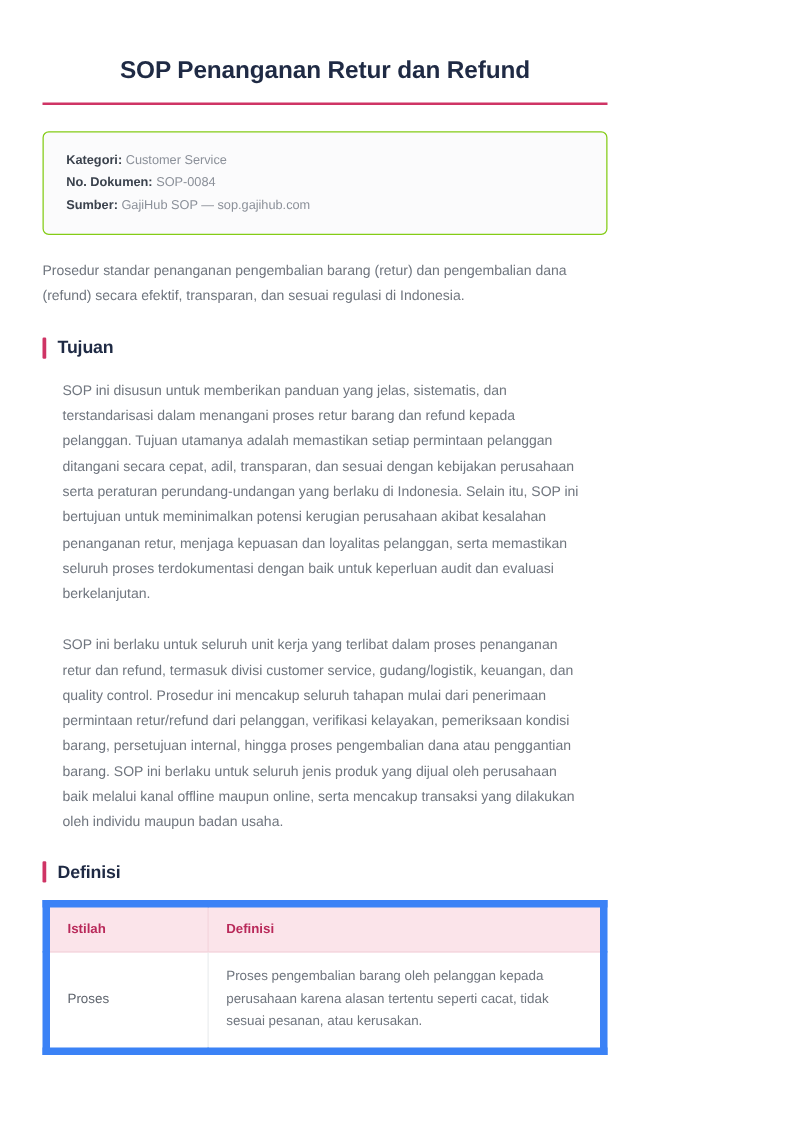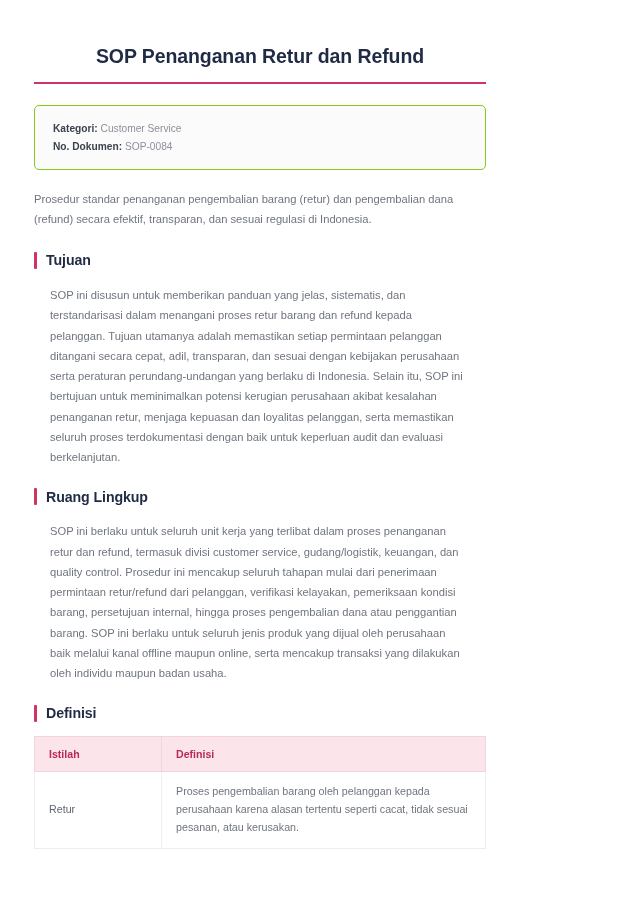--- a/index.html
+++ b/index.html
@@ -102,21 +102,21 @@
     line-height: 1.81;
     color: #6f757e;
     margin: 16px;
     padding-right: 2px;
   }
 
   
   .def-table {
     width: 100%;
     border-collapse: collapse;
-    border: 1px solid #3b82f6;
+    border: 6px solid #3b82f6;
     table-layout: fixed;
     padding-left: 44px;
   }
   .def-table th {
     background: #fbe4ea;
     color: #b9295a;
     font-size: 10.6px;
     font-weight: bold;
     text-align: left;
     padding: 11px 14px;
@@ -146,55 +146,55 @@
 
   <div class="meta-box">
     <div class="meta-row">
       <span class="meta-key">Kategori:</span>
       <span class="meta-val">Customer Service</span>
     </div>
     <div class="meta-row">
       <span class="meta-key">No. Dokumen:</span>
       <span class="meta-val">SOP-0084</span>
     </div>
+    <div class="meta-row">
+      <span class="meta-key">Sumber:</span>
+      <span class="meta-val">GajiHub SOP — sop.gajihub.com</span>
+    </div>
   </div>
 
   <p class="intro">Prosedur standar penanganan pengembalian barang (retur) dan pengembalian dana (refund) secara efektif, transparan, dan sesuai regulasi di Indonesia.</p>
 
   <div class="section">
     <div class="section-head">
       <span class="accent-bar"></span>
       <span class="section-title">Tujuan</span>
     </div>
     <p class="section-body">SOP ini disusun untuk memberikan panduan yang jelas, sistematis, dan terstandarisasi dalam menangani proses retur barang dan refund kepada pelanggan. Tujuan utamanya adalah memastikan setiap permintaan pelanggan ditangani secara cepat, adil, transparan, dan sesuai dengan kebijakan perusahaan serta peraturan perundang-undangan yang berlaku di Indonesia. Selain itu, SOP ini bertujuan untuk meminimalkan potensi kerugian perusahaan akibat kesalahan penanganan retur, menjaga kepuasan dan loyalitas pelanggan, serta memastikan seluruh proses terdokumentasi dengan baik untuk keperluan audit dan evaluasi berkelanjutan.</p>
   </div>
 
   <div class="section">
-    <div class="section-head">
-      <span class="accent-bar"></span>
-      <span class="section-title">Ruang Lingkup</span>
-    </div>
     <p class="section-body">SOP ini berlaku untuk seluruh unit kerja yang terlibat dalam proses penanganan retur dan refund, termasuk divisi customer service, gudang/logistik, keuangan, dan quality control. Prosedur ini mencakup seluruh tahapan mulai dari penerimaan permintaan retur/refund dari pelanggan, verifikasi kelayakan, pemeriksaan kondisi barang, persetujuan internal, hingga proses pengembalian dana atau penggantian barang. SOP ini berlaku untuk seluruh jenis produk yang dijual oleh perusahaan baik melalui kanal offline maupun online, serta mencakup transaksi yang dilakukan oleh individu maupun badan usaha.</p>
   </div>
 
   <div class="section">
     <div class="section-head">
       <span class="accent-bar"></span>
       <span class="section-title">Definisi</span>
     </div>
 
     <table class="def-table">
       <thead>
         <tr>
           <th class="col-term">Istilah</th>
           <th>Definisi</th>
         </tr>
       </thead>
       <tbody>
         <tr>
-          <td class="term-cell">Retur</td>
+          <td class="term-cell">Proses</td>
           <td>Proses pengembalian barang oleh pelanggan kepada perusahaan karena alasan tertentu seperti cacat, tidak sesuai pesanan, atau kerusakan.</td>
         </tr>
       </tbody>
     </table>
   </div>
 
 </div>
 
 </body></html>

